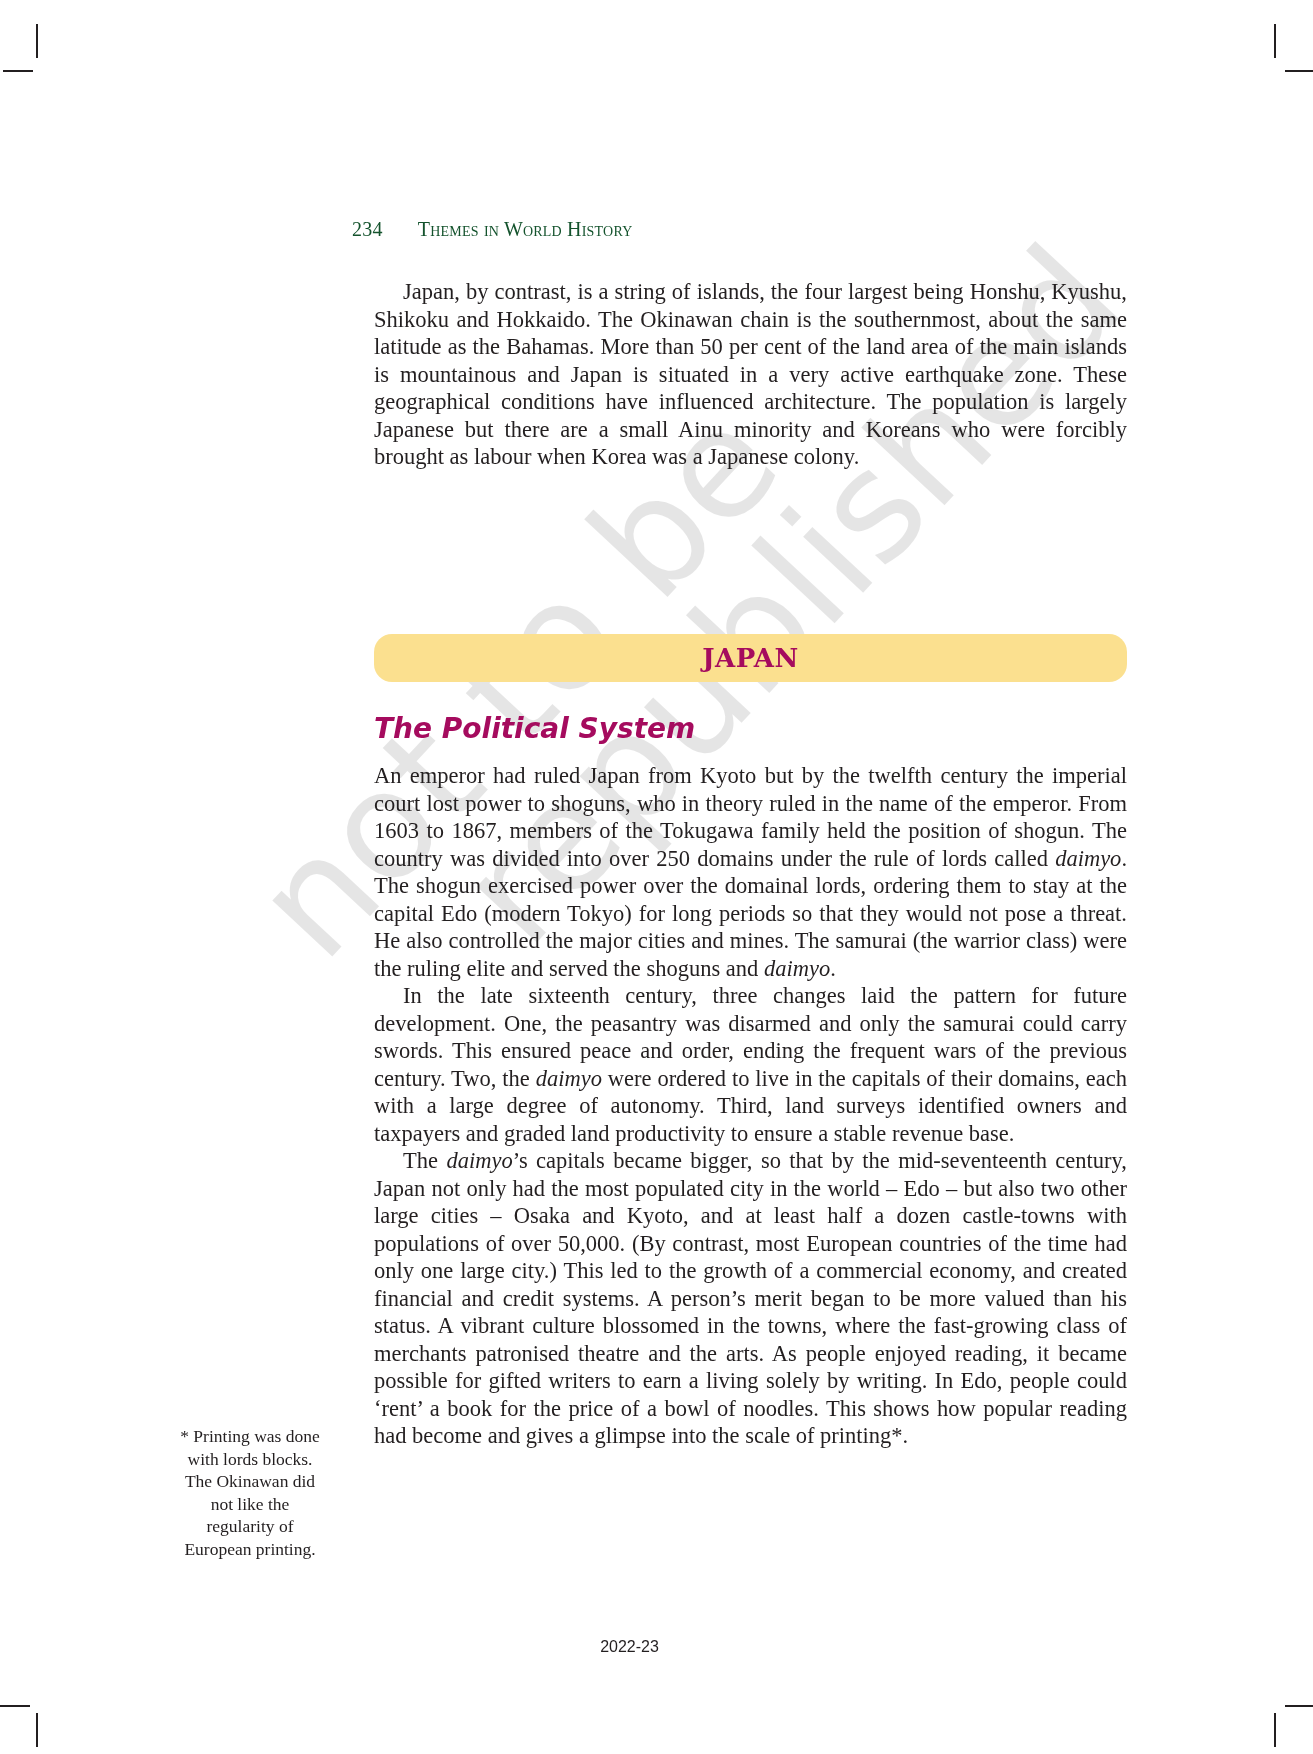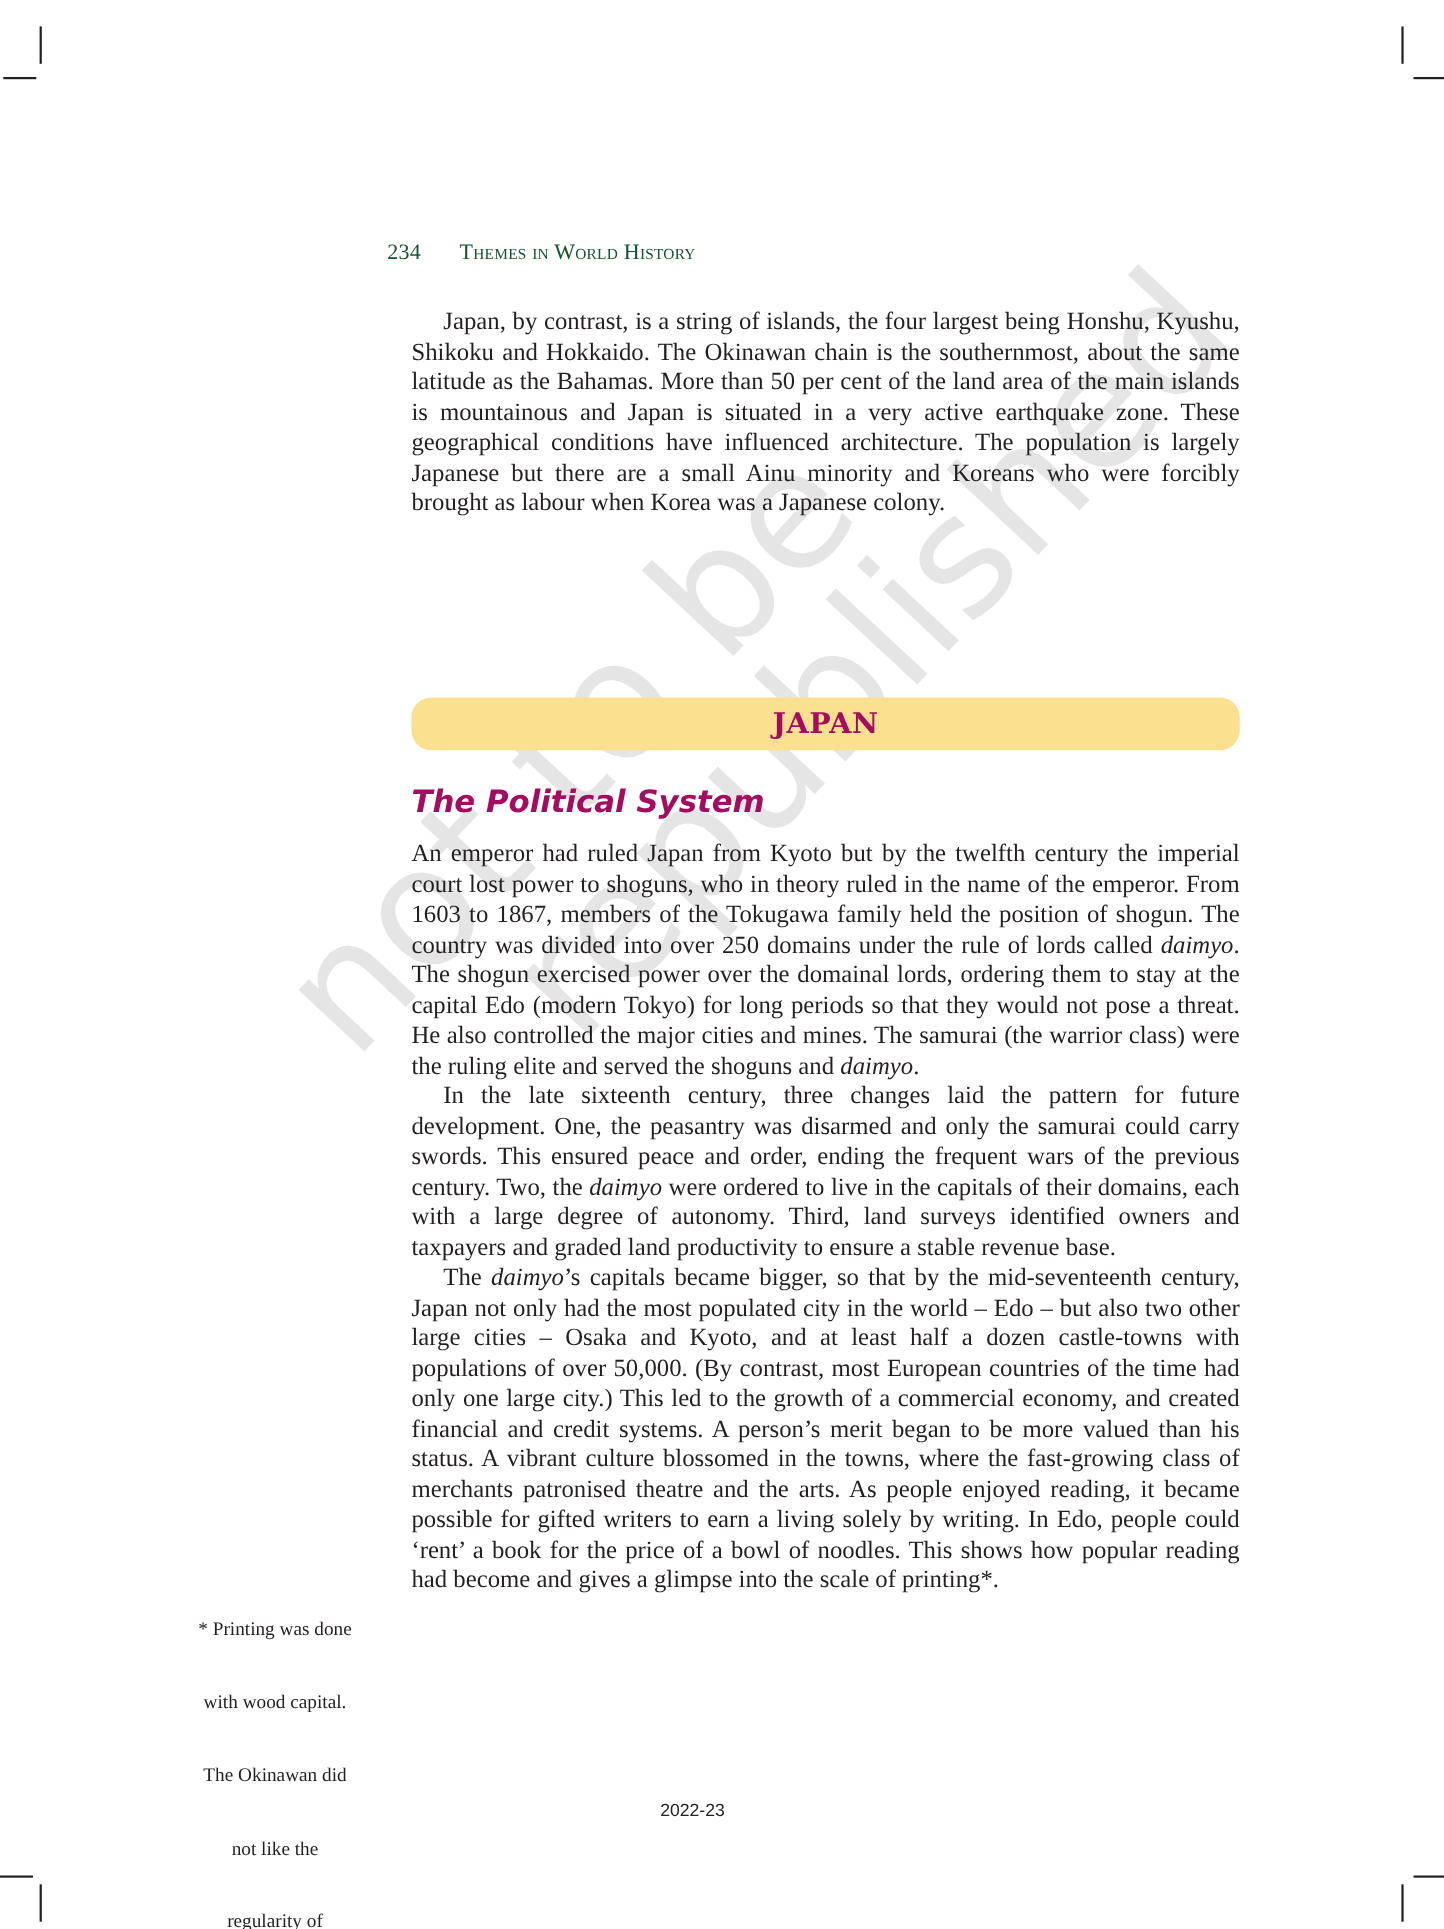--- a/index.html
+++ b/index.html
@@ -50,21 +50,21 @@
     position: absolute; left: 374px; top: 712px;
     font-family: "DejaVu Sans", sans-serif; font-weight: bold;
     font-size: 28px; color: #a50b5e; font-style: italic;
   }
   .column2 { top: 762px; }
 
   .sidenote {
     position: absolute; left: 150px; width: 200px; top: 1425px;
     font-size: 17.5px; line-height: 22.5px; text-align: center; color: #231f20;
   }
-  .sidenote div { white-space: nowrap; margin-top: 44px; }
+  .sidenote div { white-space: nowrap; }
 
   .footer {
     position: absolute; left: 0; width: 1259px; top: 1638px; text-align: center;
     font-family: "Liberation Sans", sans-serif; font-size: 16px; color: #231f20;
   }
 </style>
 </head>
 <body>
 
 <div class="crop v" style="left:36px; top:24px;"></div>
@@ -97,20 +97,20 @@
 <div class="section-heading">The Political System</div>
 
 <div class="column column2">
   <p class="noindent"><span>An emperor had ruled Japan from Kyoto but by the twelfth century the imperial court lost power to shoguns, who in theory ruled in the name of the emperor. From 1603 to 1867, members of the Tokugawa family held the position of shogun. The country was divided into over 250 domains under the rule of lords called </span><em>daimyo</em><span>. The shogun exercised power over the domainal lords, ordering them to stay at the capital Edo (modern Tokyo) for long periods so that they would not pose a threat. He also controlled the major cities and mines. The samurai (the warrior class) were the ruling elite and served the shoguns and </span><em>daimyo</em><span>.</span></p>
   <p><span>In the late sixteenth century, three changes laid the pattern for future development. One, the peasantry was disarmed and only the samurai could carry swords. This ensured peace and order, ending the frequent wars of the previous century. Two, the </span><em>daimyo</em><span> were ordered to live in the capitals of their domains, each with a large degree of autonomy. Third, land surveys identified owners and taxpayers and graded land productivity to ensure a stable revenue base.</span></p>
   <p><span>The </span><em>daimyo</em><span>’s capitals became bigger, so that by the mid-seventeenth century, Japan not only had the most populated city in the world – Edo – but also two other large cities – Osaka and Kyoto, and at least half a dozen castle-towns with populations of over 50,000. (By contrast, most European countries of the time had only one large city.) This led to the growth of a commercial economy, and created financial and credit systems. A person’s merit began to be more valued than his status. A vibrant culture blossomed in the towns, where the fast-growing class of merchants patronised theatre and the arts. As people enjoyed reading, it became possible for gifted writers to earn a living solely by writing. In Edo, people could ‘rent’ a book for the price of a bowl of noodles. This shows how popular reading had become and gives a glimpse into the scale of printing*.</span></p>
 </div>
 
 <div class="sidenote">
   <div>* Printing was done</div>
-  <div>with wood capital.</div>
+  <div>with lords blocks.</div>
   <div>The Okinawan did</div>
   <div>not like the</div>
   <div>regularity of</div>
   <div>European printing.</div>
 </div>
 
 <div class="footer">2022-23</div>
 
 </body></html>

